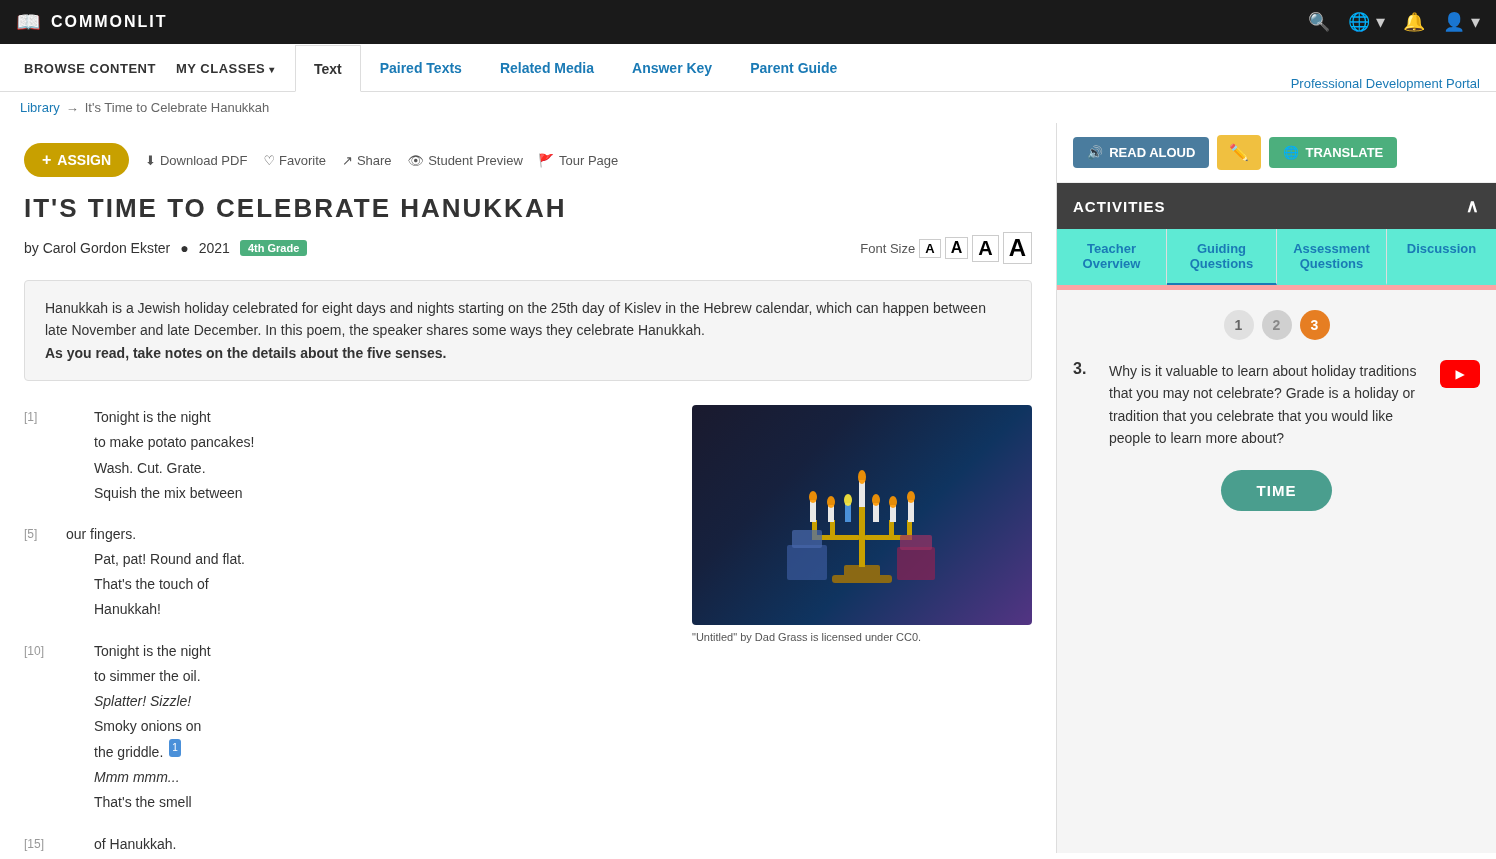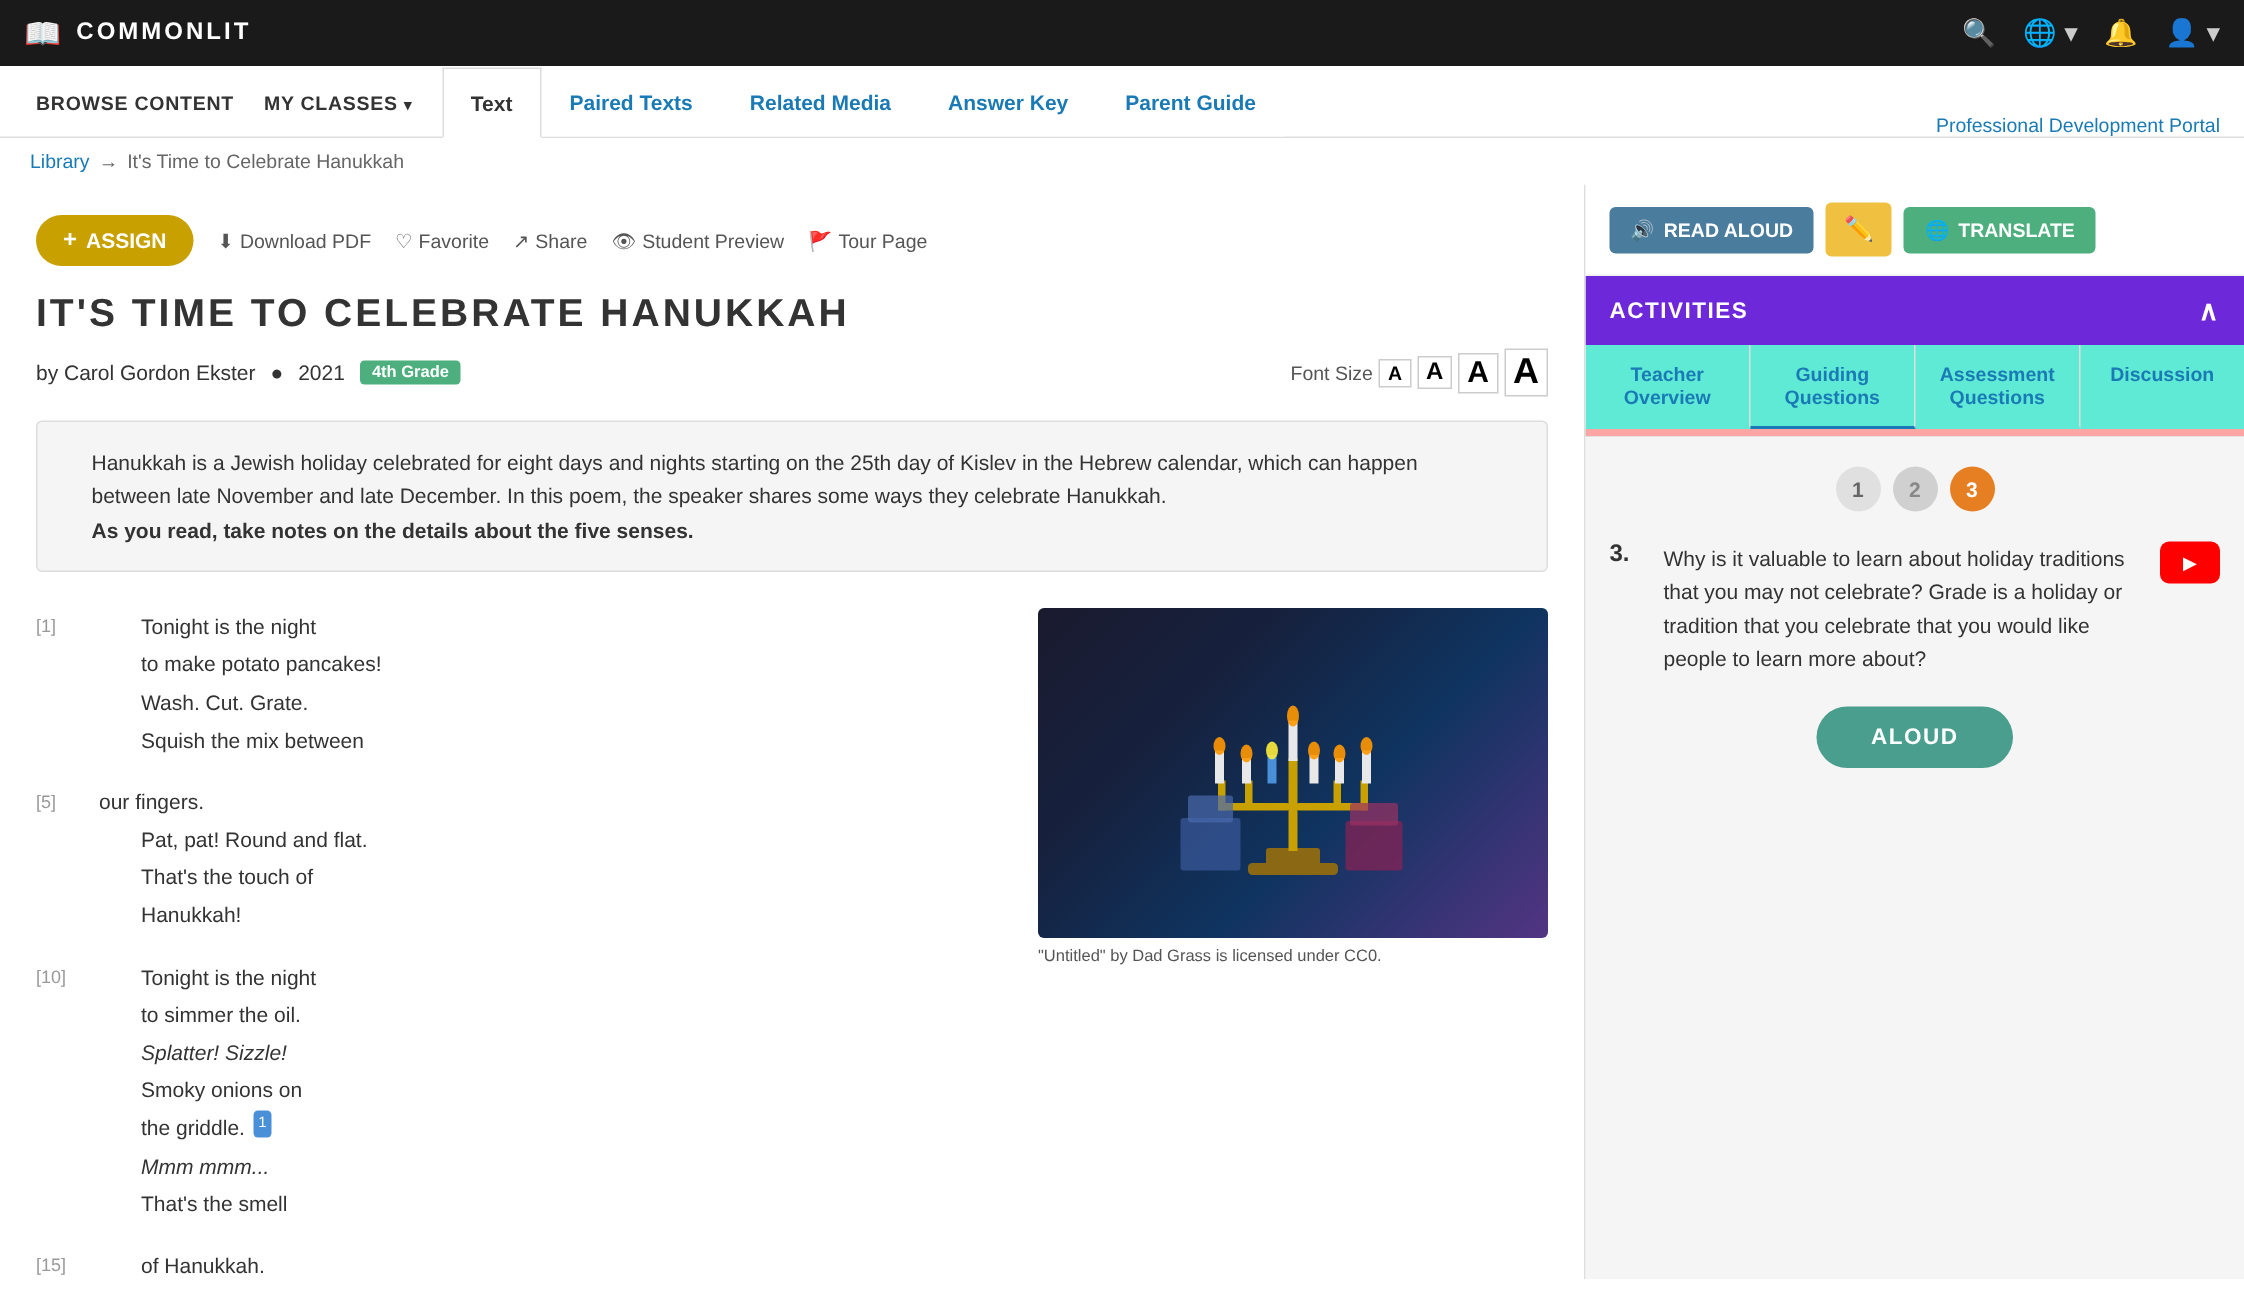--- a/index.html
+++ b/index.html
@@ -203,21 +203,21 @@
     .font-btn.sm { font-size: 13px; }
     .font-btn.md { font-size: 16px; }
     .font-btn.lg { font-size: 20px; }
     .font-btn.xl { font-size: 24px; }
 
     
     .intro-box {
       background: #f5f5f5;
       border: 1px solid #ddd;
       border-radius: 4px;
-      padding: 16px 36px;
+      padding: 16px 20px;
       margin-bottom: 24px;
       font-size: 14px;
       line-height: 1.6;
     }
     .intro-note { font-weight: bold; }
 
     
     .poem-area {
       display: flex;
       gap: 20px;
@@ -325,21 +325,21 @@
       font-size: 13px;
       font-weight: bold;
       cursor: pointer;
       display: flex;
       align-items: center;
       gap: 6px;
     }
 
     
     .activities-header {
-      background: #6d28d9;
+      background: #404040;
       color: #fff;
       padding: 12px 16px;
       font-size: 15px;
       font-weight: bold;
       letter-spacing: 1px;
       text-transform: uppercase;
       display: flex;
       align-items: center;
       justify-content: space-between;
     }
@@ -698,18 +698,18 @@
 
       <div class="question-block">
         <span class="q-number-label">3.</span>
         <div style="flex:1">
           <p class="q-text">Why is it valuable to learn about holiday traditions that you may not celebrate? Grade is a holiday or tradition that you celebrate that you would like people to learn more about?</p>
         </div>
         <div class="youtube-icon"></div>
       </div>
 
       <div class="back-btn-area">
-        <button class="back-btn">ALOUD</button>
+        <button class="back-btn">TIME</button>
       </div>
 
     </div>
   </div>
 </div>
 
 </body></html>

